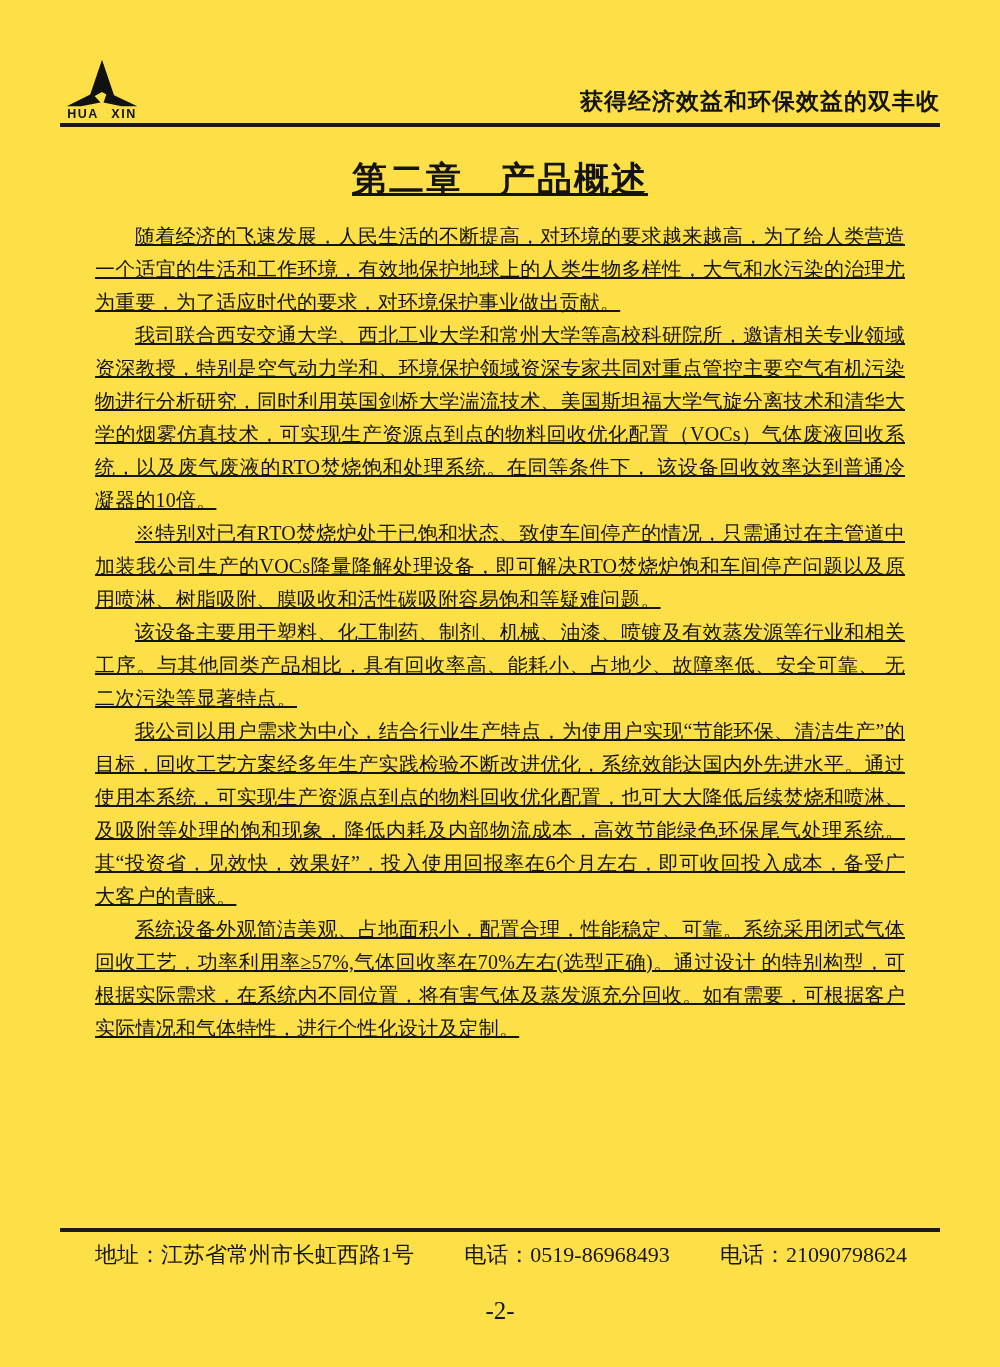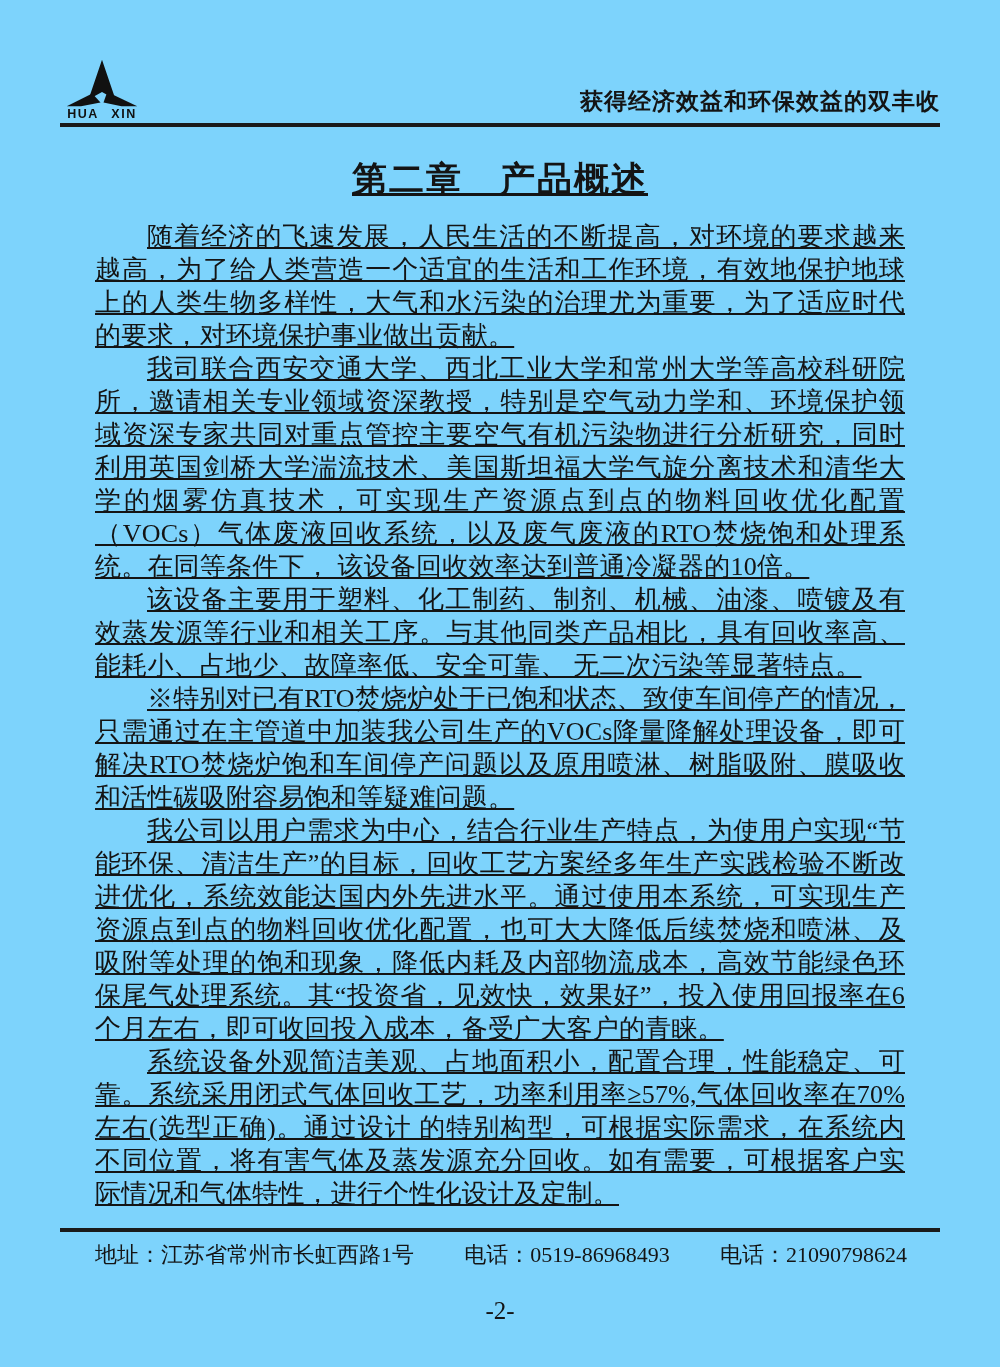--- a/index.html
+++ b/index.html
@@ -2,21 +2,21 @@
 <html><head>
 <meta charset="utf-8">
 <style>
   * { box-sizing: border-box; }
   html, body { margin: 0; padding: 0; background: #f2f2f2; }
   .page {
     position: relative;
     width: 1000px;
     height: 1367px;
     margin: 0 auto;
-    background: #7dd3fc;
+    background: #fde047;
     color: #141414;
     font-family: "Liberation Serif", serif;
     overflow: hidden;
   }
 
   
   .header { position: absolute; top: 58px; left: 60px; width: 880px; }
   .header-row { display: flex; justify-content: space-between; align-items: flex-end; height: 62px; }
   .logo { width: 84px; text-align: center; line-height: 1; }
   .logo svg { display: block; margin: 0 auto; }
@@ -37,21 +37,21 @@
   .main { position: absolute; top: 156px; left: 95px; width: 810px; text-decoration: underline; }
   .doc-title {
     margin: 0 0 17px 0;
     font-size: 35px;
     font-weight: bold;
     text-align: center;
     letter-spacing: 2px;
   }
   .para {
     margin: 0;
-    font-size: 26px;
+    font-size: 20px;
     line-height: 33px;
     text-align: justify;
     text-indent: 2em;
     letter-spacing: 0.2px;
   }
 
   
   .footer { position: absolute; top: 1228px; left: 60px; width: 880px; }
   .rule-footer { height: 3px; border-top: 1.5px solid #1a1a1a; border-bottom: 3px solid #1a1a1a; }
   .footer-row {
@@ -81,22 +81,22 @@
       </div>
       <div class="slogan">获得经济效益和环保效益的双丰收</div>
     </div>
     <div class="rule-header"></div>
   </div>
 
   <div class="main">
     <h1 class="doc-title">第二章　产品概述</h1>
     <p class="para">随着经济的飞速发展，人民生活的不断提高，对环境的要求越来越高，为了给人类营造一个适宜的生活和工作环境，有效地保护地球上的人类生物多样性，大气和水污染的治理尤为重要，为了适应时代的要求，对环境保护事业做出贡献。</p>
     <p class="para">我司联合西安交通大学、西北工业大学和常州大学等高校科研院所，邀请相关专业领域资深教授，特别是空气动力学和、环境保护领域资深专家共同对重点管控主要空气有机污染物进行分析研究，同时利用英国剑桥大学湍流技术、美国斯坦福大学气旋分离技术和清华大学的烟雾仿真技术，可实现生产资源点到点的物料回收优化配置（VOCs）气体废液回收系统，以及废气废液的RTO焚烧饱和处理系统。在同等条件下， 该设备回收效率达到普通冷凝器的10倍。</p>
+    <p class="para">※特别对已有RTO焚烧炉处于已饱和状态、致使车间停产的情况，只需通过在主管道中加装我公司生产的VOCs降量降解处理设备，即可解决RTO焚烧炉饱和车间停产问题以及原用喷淋、树脂吸附、膜吸收和活性碳吸附容易饱和等疑难问题。</p>
     <p class="para">该设备主要用于塑料、化工制药、制剂、机械、油漆、喷镀及有效蒸发源等行业和相关工序。与其他同类产品相比，具有回收率高、能耗小、占地少、故障率低、安全可靠、 无二次污染等显著特点。</p>
-    <p class="para">※特别对已有RTO焚烧炉处于已饱和状态、致使车间停产的情况，只需通过在主管道中加装我公司生产的VOCs降量降解处理设备，即可解决RTO焚烧炉饱和车间停产问题以及原用喷淋、树脂吸附、膜吸收和活性碳吸附容易饱和等疑难问题。</p>
     <p class="para">我公司以用户需求为中心，结合行业生产特点，为使用户实现“节能环保、清洁生产”的目标，回收工艺方案经多年生产实践检验不断改进优化，系统效能达国内外先进水平。通过使用本系统，可实现生产资源点到点的物料回收优化配置，也可大大降低后续焚烧和喷淋、及吸附等处理的饱和现象，降低内耗及内部物流成本，高效节能绿色环保尾气处理系统。其“投资省，见效快，效果好”，投入使用回报率在6个月左右，即可收回投入成本，备受广大客户的青睐。</p>
     <p class="para">系统设备外观简洁美观、占地面积小，配置合理，性能稳定、可靠。系统采用闭式气体回收工艺，功率利用率≥57%,气体回收率在70%左右(选型正确)。通过设计 的特别构型，可根据实际需求，在系统内不同位置，将有害气体及蒸发源充分回收。如有需要，可根据客户实际情况和气体特性，进行个性化设计及定制。</p>
   </div>
 
   <div class="footer">
     <div class="rule-footer"></div>
     <div class="footer-row">
       <span>
         <span>地址：</span><span>江苏省常州市长虹西路1号</span>
       </span>

